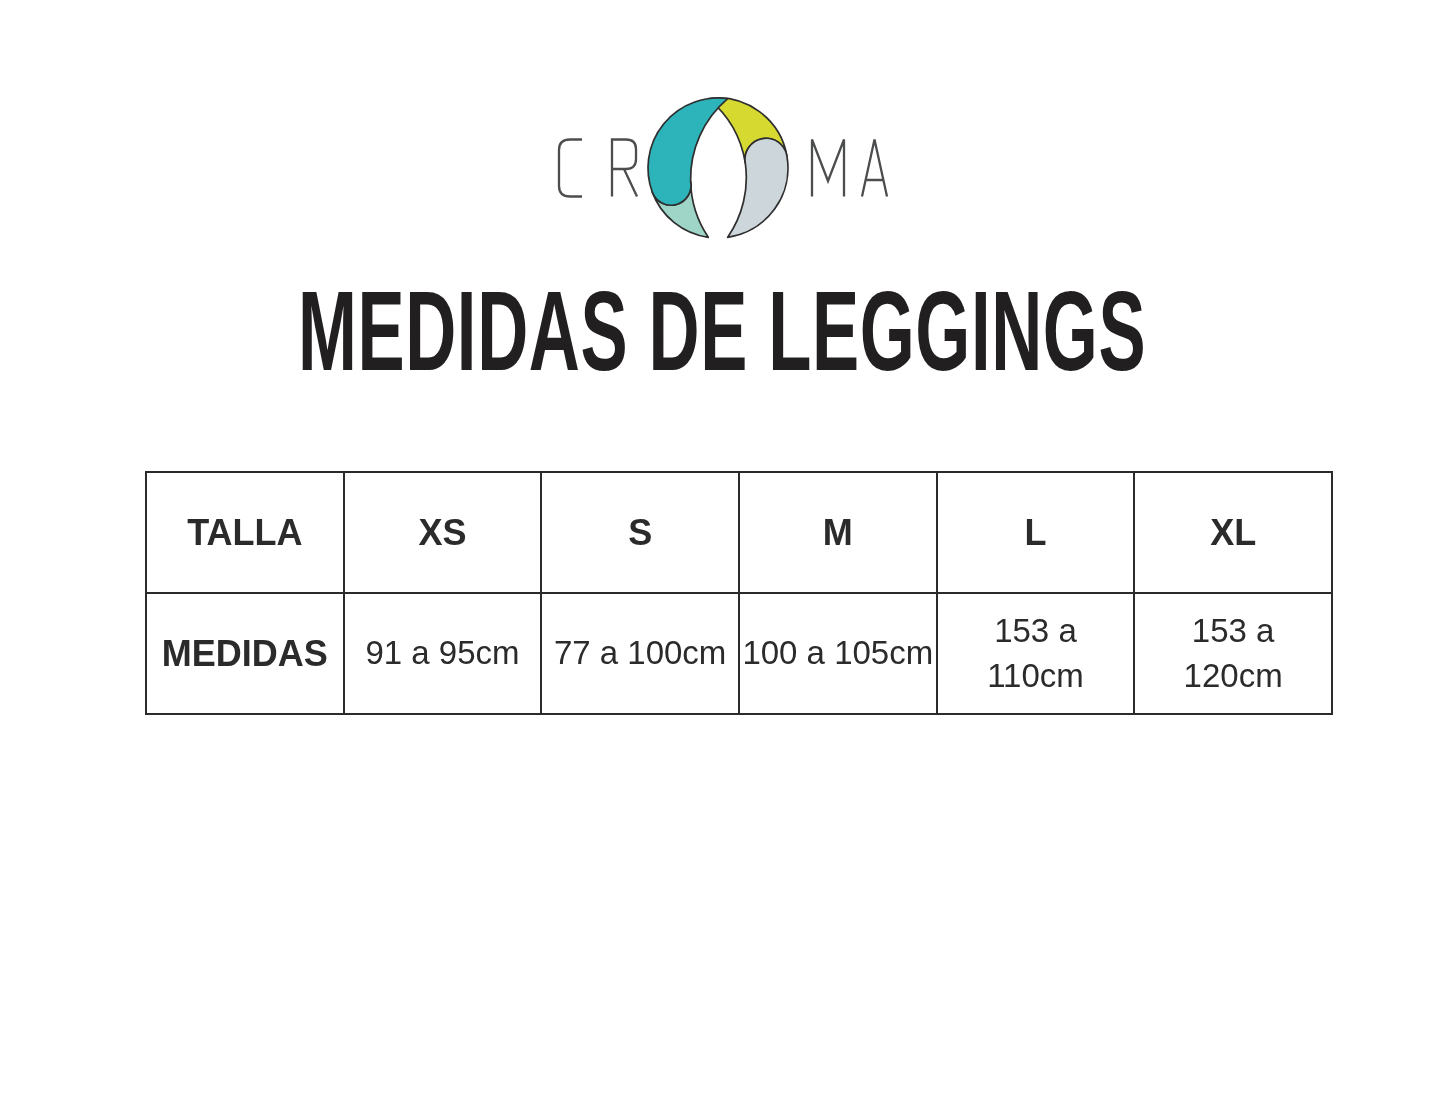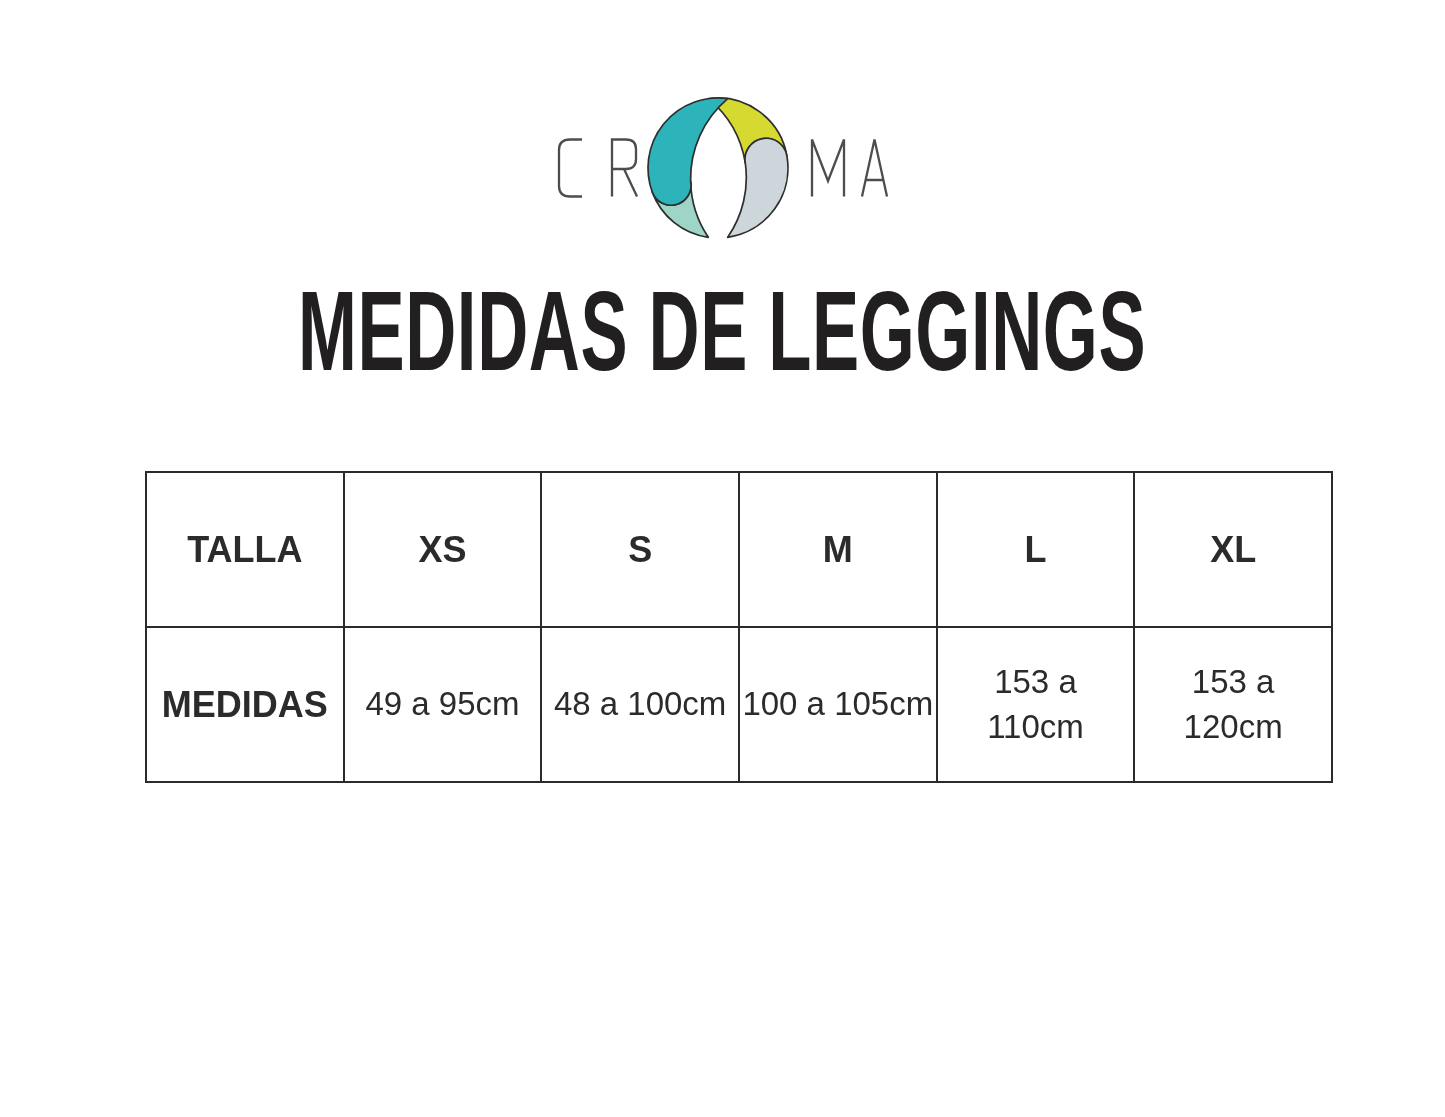--- a/index.html
+++ b/index.html
@@ -45,21 +45,21 @@
     left: 145px; top: 463px;
     width: 1188px;
     border-collapse: collapse;
     table-layout: fixed;
     color: #2b2b2b;
   }
   .size-table td {
     border: 2px solid #2b2b2b;
     text-align: center;
     vertical-align: middle;
-    height: 155px;
+    height: 121px;
     padding: 0 2px;
     overflow: hidden;
   }
   .size-table { border: 1px solid #2b2b2b; }
   .hdr-cell, .label-cell {
     font-weight: bold;
     font-size: 36px;
     letter-spacing: 0px;
   }
   .value-cell {
@@ -110,22 +110,22 @@
       <tr>
         <td class="hdr-cell">TALLA</td>
         <td class="hdr-cell">XS</td>
         <td class="hdr-cell">S</td>
         <td class="hdr-cell">M</td>
         <td class="hdr-cell">L</td>
         <td class="hdr-cell">XL</td>
       </tr>
       <tr>
         <td class="label-cell">MEDIDAS</td>
-        <td class="value-cell">49 a 95cm</td>
-        <td class="value-cell">48 a 100cm</td>
+        <td class="value-cell">91 a 95cm</td>
+        <td class="value-cell">77 a 100cm</td>
         <td class="value-cell">100 a 105cm</td>
         <td class="value-cell">153 a
 110cm</td>
         <td class="value-cell">153 a
 120cm</td>
       </tr>
     </tbody>
   </table>
 
 </div>

